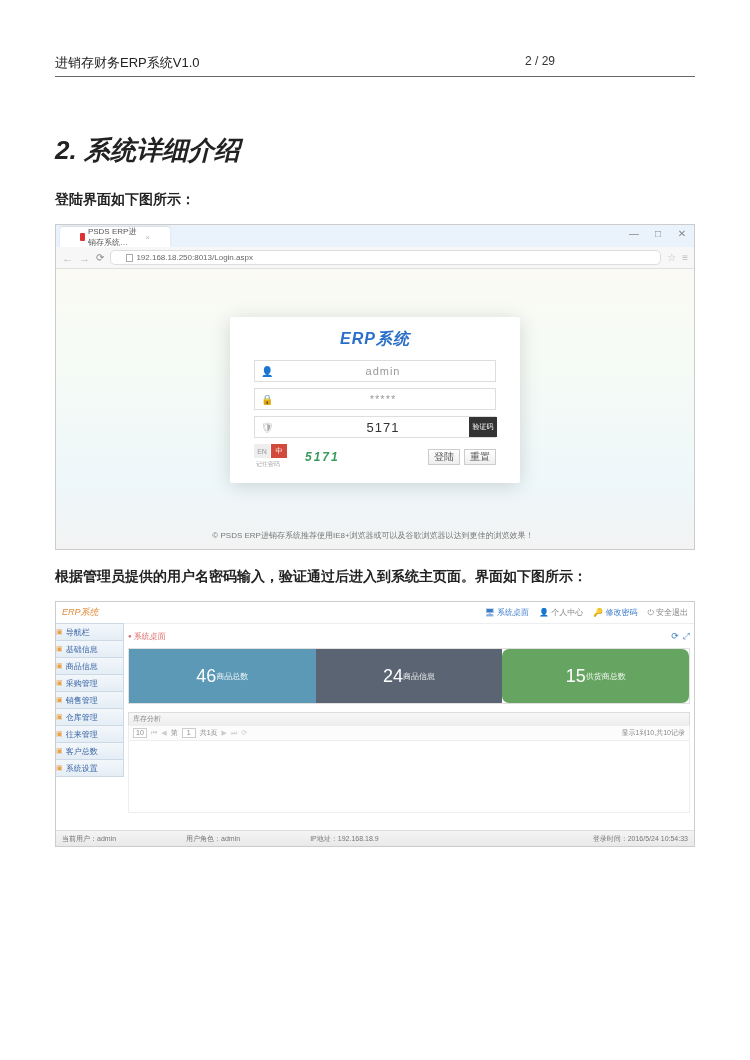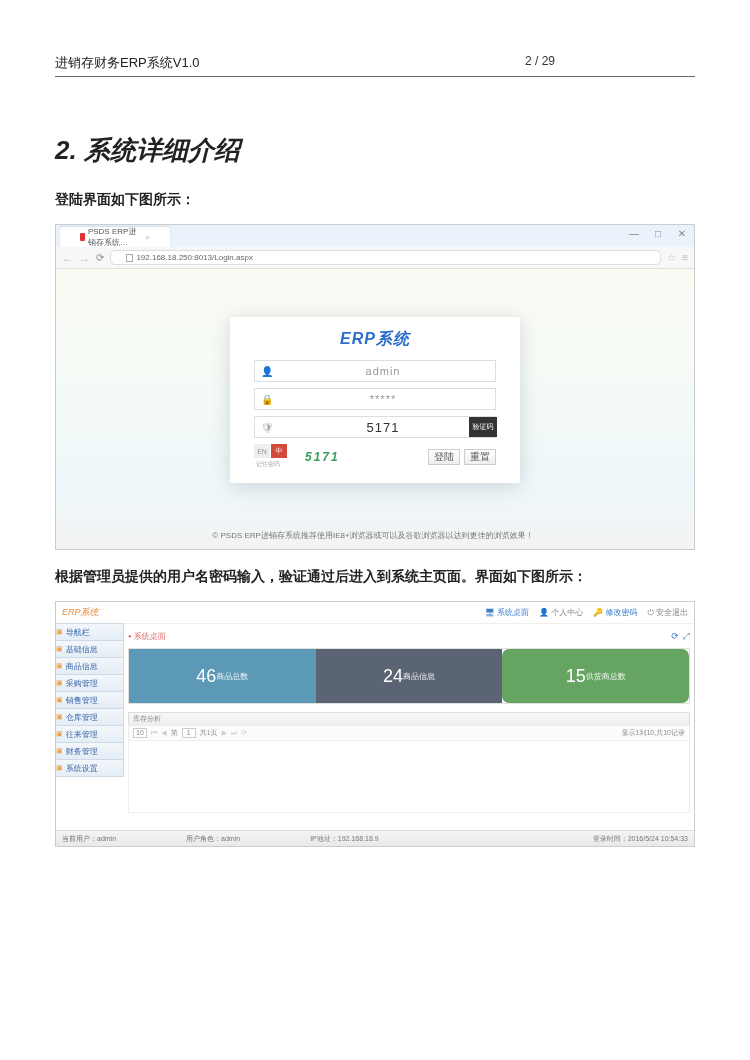--- a/index.html
+++ b/index.html
@@ -155,21 +155,21 @@
     </div>
     <div class="ss2-body">
       <div class="ss2-sidebar">
         <div class="sb-item">导航栏</div>
         <div class="sb-item">基础信息</div>
         <div class="sb-item">商品信息</div>
         <div class="sb-item">采购管理</div>
         <div class="sb-item">销售管理</div>
         <div class="sb-item">仓库管理</div>
         <div class="sb-item">往来管理</div>
-        <div class="sb-item">财务管理</div>
+        <div class="sb-item">客户总数</div>
         <div class="sb-item">系统设置</div>
       </div>
       <div class="ss2-main">
         <div class="main-tab-row">
           <span class="main-tab">
               <span>系统桌面</span>
             </span>
           <span class="main-refresh">
             <span>⟳</span>
             <span>⤢</span>

